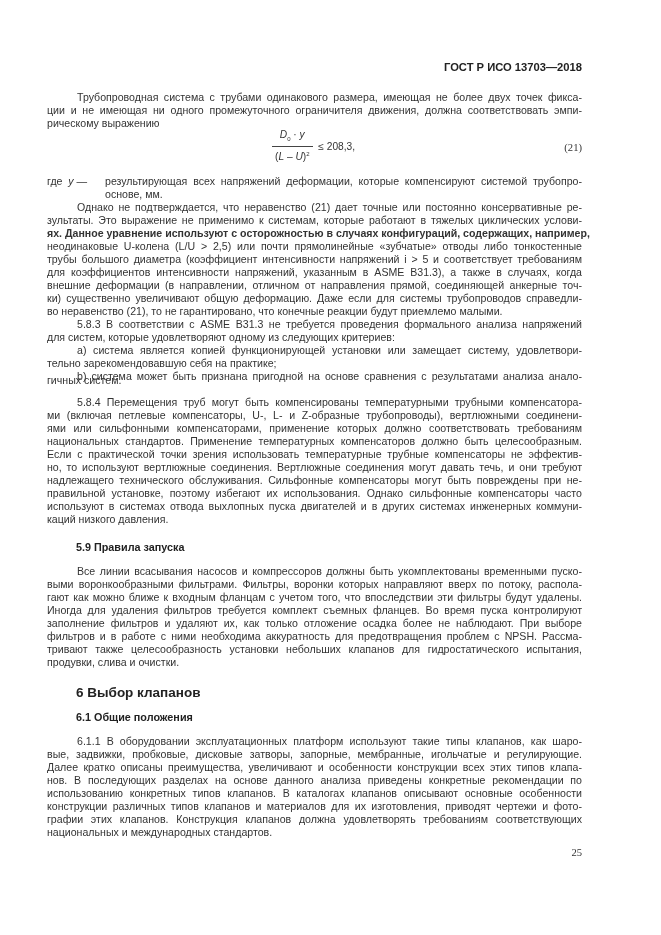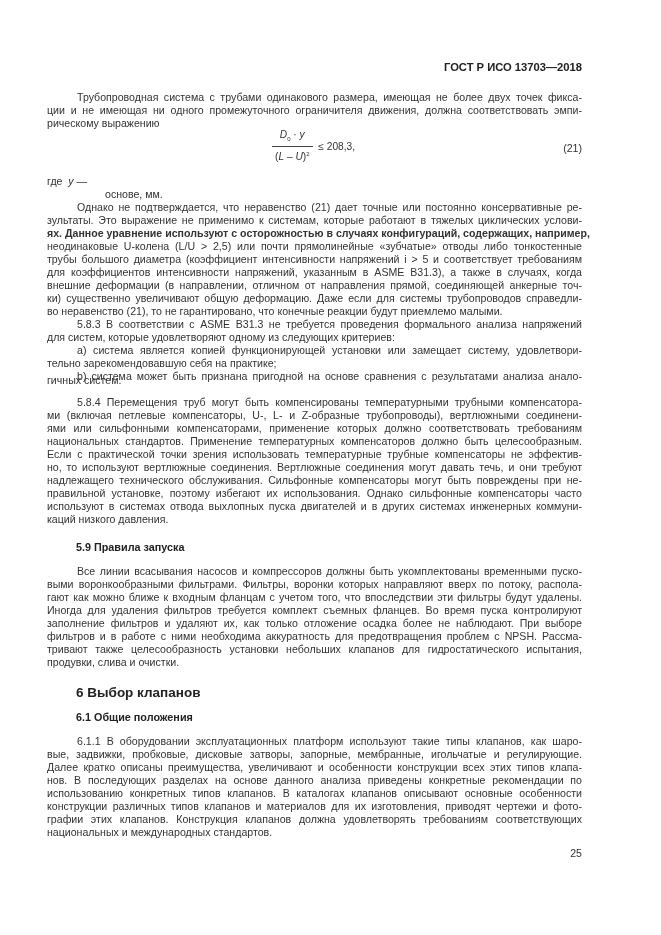--- a/index.html
+++ b/index.html
@@ -4,30 +4,30 @@
 <style>
   html, body { margin: 0; padding: 0; background: #ffffff; }
   body { width: 661px; height: 935px; position: relative; overflow: hidden;
          font-family: "Liberation Sans", sans-serif; color: #2a2a2a; }
   .page { position: absolute; left: 0; top: 0; width: 661px; height: 935px; background: #fff; }
   .line { position: absolute; font-size: 10.6px; line-height: 13px; white-space: nowrap; color: #333; }
   .just { text-align: justify; text-align-last: justify; }
   .hdr { position: absolute; right: 79px; top: 61px; font-size: 11.2px; font-weight: bold; color: #222; }
   .h2 { position: absolute; left: 76px; font-size: 13.5px; font-weight: bold; color: #222; }
   .h3 { position: absolute; left: 76px; font-size: 10.8px; font-weight: bold; color: #222; }
-  .pagenum { position: absolute; right: 79px; top: 847px; font-size: 10.6px; color: #333; }
+  .pagenum { position: absolute; right: 79px; top: 847px; font-size: 10.6px; color: #333; font-family: Liberation Serif, serif; }
   .formula { position: absolute; left: 272px; top: 128px; font-size: 10.2px; color: #333; }
   .frac { display: inline-block; vertical-align: middle; text-align: center; }
   .frac .num { display: block; padding: 0 3px; border-bottom: 1px solid #444; line-height: 14px; }
   .frac .den { display: block; padding: 0 3px; line-height: 14px; }
   .frac i { font-style: italic; }
   .frac sub { font-size: 6px; }
   .frac sup { font-size: 6px; }
   .rhs { display: inline-block; vertical-align: middle; margin-left: 3px; }
-  .eqno { position: absolute; right: 79px; top: 142px; font-size: 10.6px; color: #333; }
+  .eqno { position: absolute; right: 79px; top: 142px; font-size: 10.6px; color: #333; font-family: Liberation Serif, serif; }
   .where-label { position: absolute; left: 47px; font-size: 10.6px; line-height: 13px; color: #333; }
 </style>
 </head>
 <body>
 
 <div class="page">
 
   <div class="hdr">ГОСТ Р ИСО 13703—2018</div>
 
   <div>
@@ -39,20 +39,21 @@
   <div class="formula">
     <span class="frac">
       <span class="num"><i>D</i><sub>0</sub> · <i>y</i></span>
       <span class="den">(<i>L</i> – <i>U</i>)<sup>2</sup></span>
     </span>
     <span class="rhs">≤ 208,3,</span>
   </div>
   <div class="eqno">(21)</div>
 
   <div class="where-label" style="top:175px;">где&nbsp; <i>y</i> —</div>
+  <div class="line just" style="left:105px;width:477px;top:175px;">результирующая всех напряжений деформации, которые компенсируют системой трубопро-</div>
   <div class="line" style="left:105px;top:188px;">основе, мм.</div>
 
   <div>
     <div class="line just" style="left:77px;width:505px;top:201px;">Однако не подтверждается, что неравенство (21) дает точные или постоянно консервативные ре-</div>
     <div class="line just" style="left:47px;width:535px;top:214px;">зультаты. Это выражение не применимо к системам, которые работают в тяжелых циклических услови-</div>
     <div class="line just" style="left:47px;width:535px;top:227px;font-weight:bold;">ях. Данное уравнение используют с осторожностью в случаях конфигураций, содержащих, например,</div>
     <div class="line just" style="left:47px;width:535px;top:240px;">неодинаковые U-колена (L/U &gt; 2,5) или почти прямолинейные «зубчатые» отводы либо тонкостенные</div>
     <div class="line just" style="left:47px;width:535px;top:253px;">трубы большого диаметра (коэффициент интенсивности напряжений i &gt; 5 и соответствует требованиям</div>
     <div class="line just" style="left:47px;width:535px;top:266px;">для коэффициентов интенсивности напряжений, указанным в ASME B31.3), а также в случаях, когда</div>
     <div class="line just" style="left:47px;width:535px;top:279px;">внешние деформации (в направлении, отличном от направления прямой, соединяющей анкерные точ-</div>

